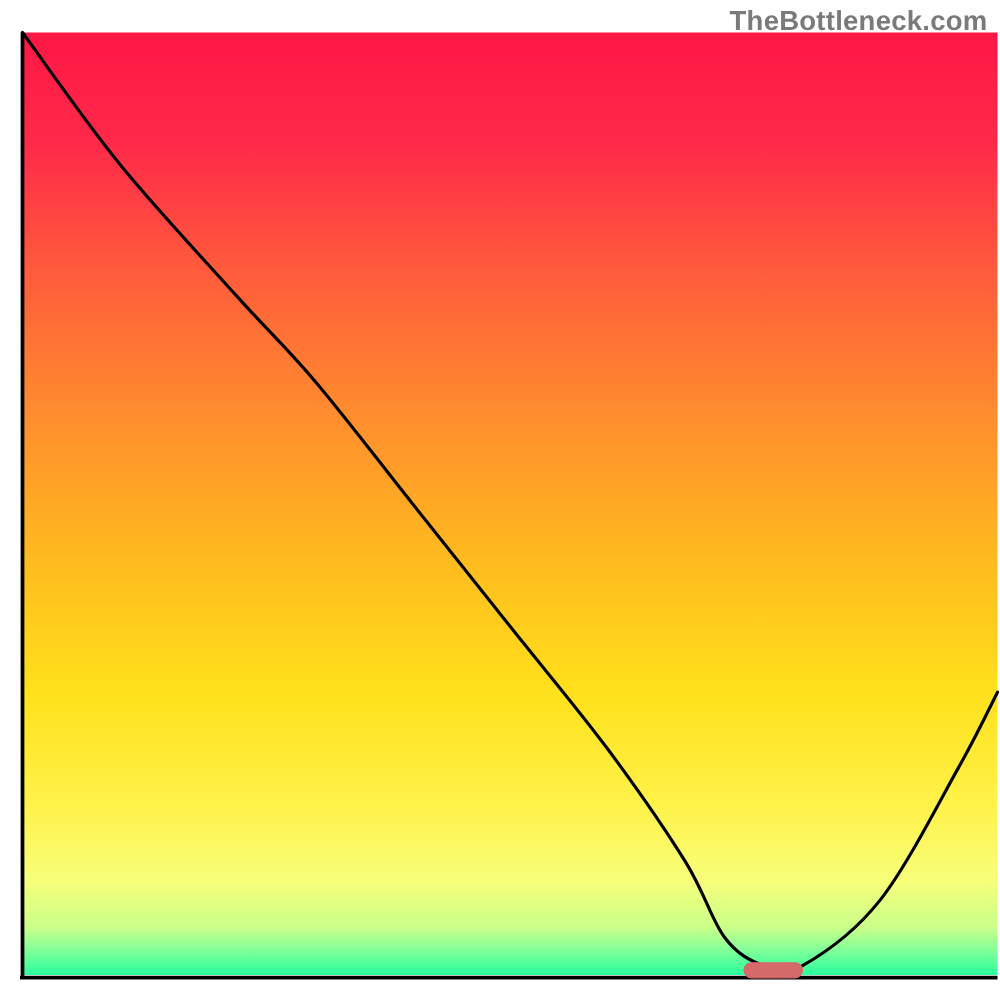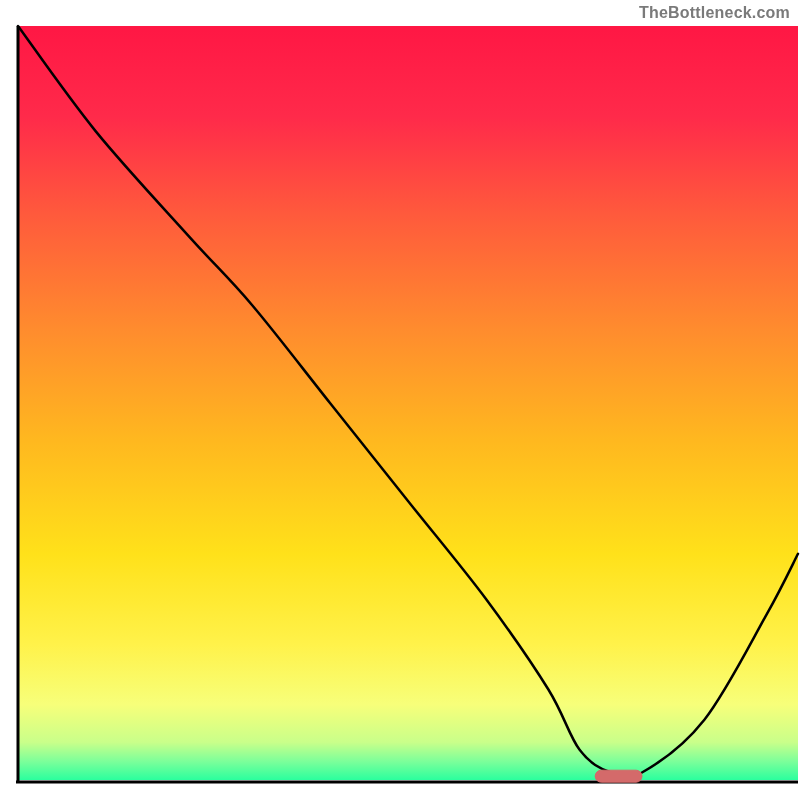--- a/index.html
+++ b/index.html
@@ -13,21 +13,21 @@
   }
   .stage {
     position: relative;
     width: 800px;
     height: 800px;
   }
   .watermark {
     position: absolute;
     top: 4px;
     right: 10px;
-    font-size: 16px;
+    font-size: 22px;
     font-weight: bold;
     color: #7a7a7a;
     letter-spacing: 0.2px;
     z-index: 10;
   }
   svg {
     display: block;
   }
 </style>
 </head>

